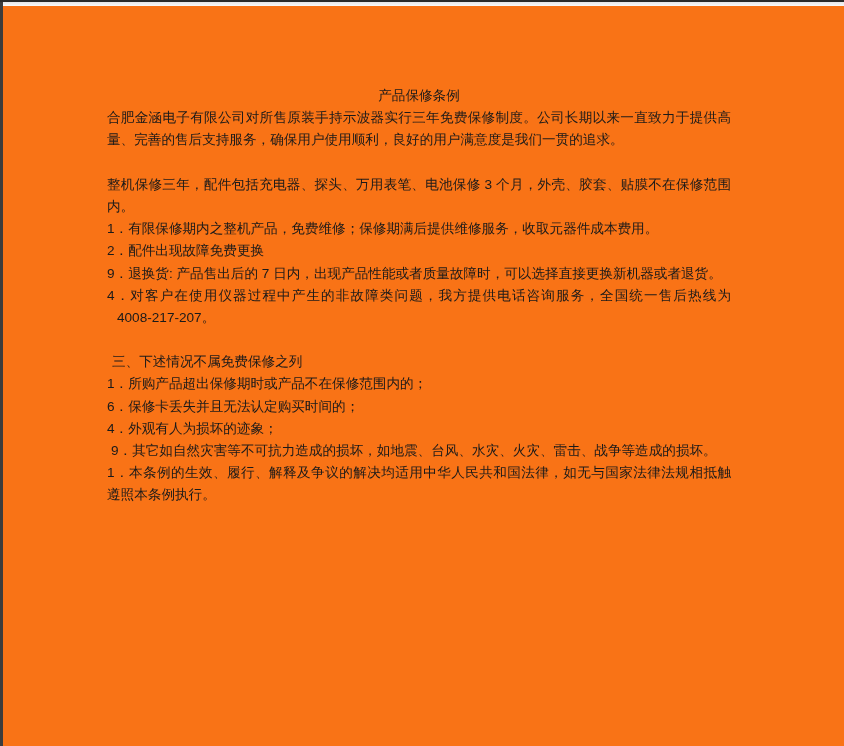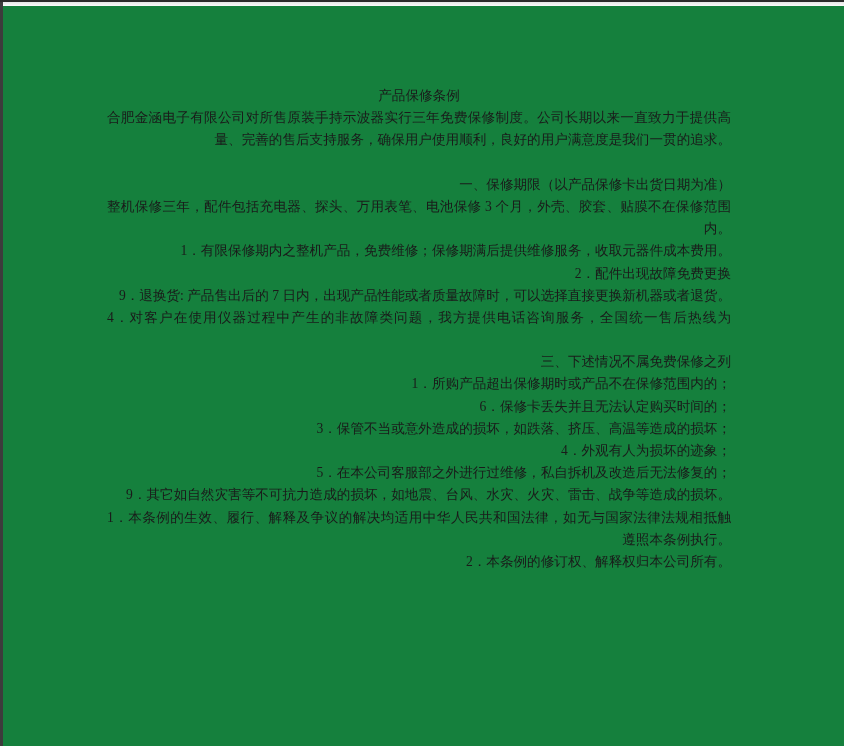--- a/index.html
+++ b/index.html
@@ -4,23 +4,23 @@
 <style>
   html, body {
     margin: 0;
     padding: 0;
     background: #ffffff;
   }
   .viewport {
     position: relative;
     width: 844px;
     height: 746px;
-    background: #15803d;
+    background: #f97316;
     overflow: hidden;
-    font-family: Liberation Serif, serif;
+    font-family: Liberation Sans, sans-serif;
   }
   
   .top-border {
     position: absolute;
     top: 0; left: 0; right: 0;
     height: 2px;
     background: #2b2b2b;
   }
   .top-strip {
     position: absolute;
@@ -39,21 +39,21 @@
     left: 107px;
     top: 85px;
     width: 624px;
     color: #1a1a1a;
   }
   .line {
     height: 22.2px;
     line-height: 22.2px;
     font-size: 13.6px;
     white-space: nowrap;
-    text-align: right;
+    text-align: left;
   }
   .line.title {
     text-align: center;
     white-space: normal;
   }
   
   .line.stretch {
     white-space: normal;
     text-align: justify;
     text-align-last: justify;
@@ -76,32 +76,29 @@
 <div class="viewport">
   <div class="top-border"></div>
   <div class="top-strip"></div>
   <div class="left-border"></div>
 
   <div class="content">
     <div class="line title">产品保修条例</div>
     <div class="line stretch">合肥金涵电子有限公司对所售原装手持示波器实行三年免费保修制度。公司长期以来一直致力于提供高质</div>
     <div class="line">量、完善的售后支持服务，确保用户使用顺利，良好的用户满意度是我们一贯的追求。</div>
     <div class="line"></div>
-    <div class="line heading">一、保修期限（以产品保修卡出货日期为准）</div>
     <div class="line stretch">整机保修三年，配件包括充电器、探头、万用表笔、电池保修 3 个月，外壳、胶套、贴膜不在保修范围之</div>
     <div class="line">内。</div>
     <div class="line">1．有限保修期内之整机产品，免费维修；保修期满后提供维修服务，收取元器件成本费用。</div>
     <div class="line">2．配件出现故障免费更换</div>
     <div class="line">9．退换货: 产品售出后的 7 日内，出现产品性能或者质量故障时，可以选择直接更换新机器或者退货。</div>
     <div class="line stretch">4．对客户在使用仪器过程中产生的非故障类问题，我方提供电话咨询服务，全国统一售后热线为</div>
+    <div class="line indent-sm">4008-217-207。</div>
     <div class="line"></div>
     <div class="line heading">三、下述情况不属免费保修之列</div>
     <div class="line">1．所购产品超出保修期时或产品不在保修范围内的；</div>
     <div class="line">6．保修卡丢失并且无法认定购买时间的；</div>
-    <div class="line">3．保管不当或意外造成的损坏，如跌落、挤压、高温等造成的损坏；</div>
     <div class="line">4．外观有人为损坏的迹象；</div>
-    <div class="line">5．在本公司客服部之外进行过维修，私自拆机及改造后无法修复的；</div>
     <div class="line indent-xs">9．其它如自然灾害等不可抗力造成的损坏，如地震、台风、水灾、火灾、雷击、战争等造成的损坏。</div>
     <div class="line stretch">1．本条例的生效、履行、解释及争议的解决均适用中华人民共和国法律，如无与国家法律法规相抵触的，</div>
     <div class="line">遵照本条例执行。</div>
-    <div class="line">2．本条例的修订权、解释权归本公司所有。</div>
   </div>
 </div>
 
 </body></html>

